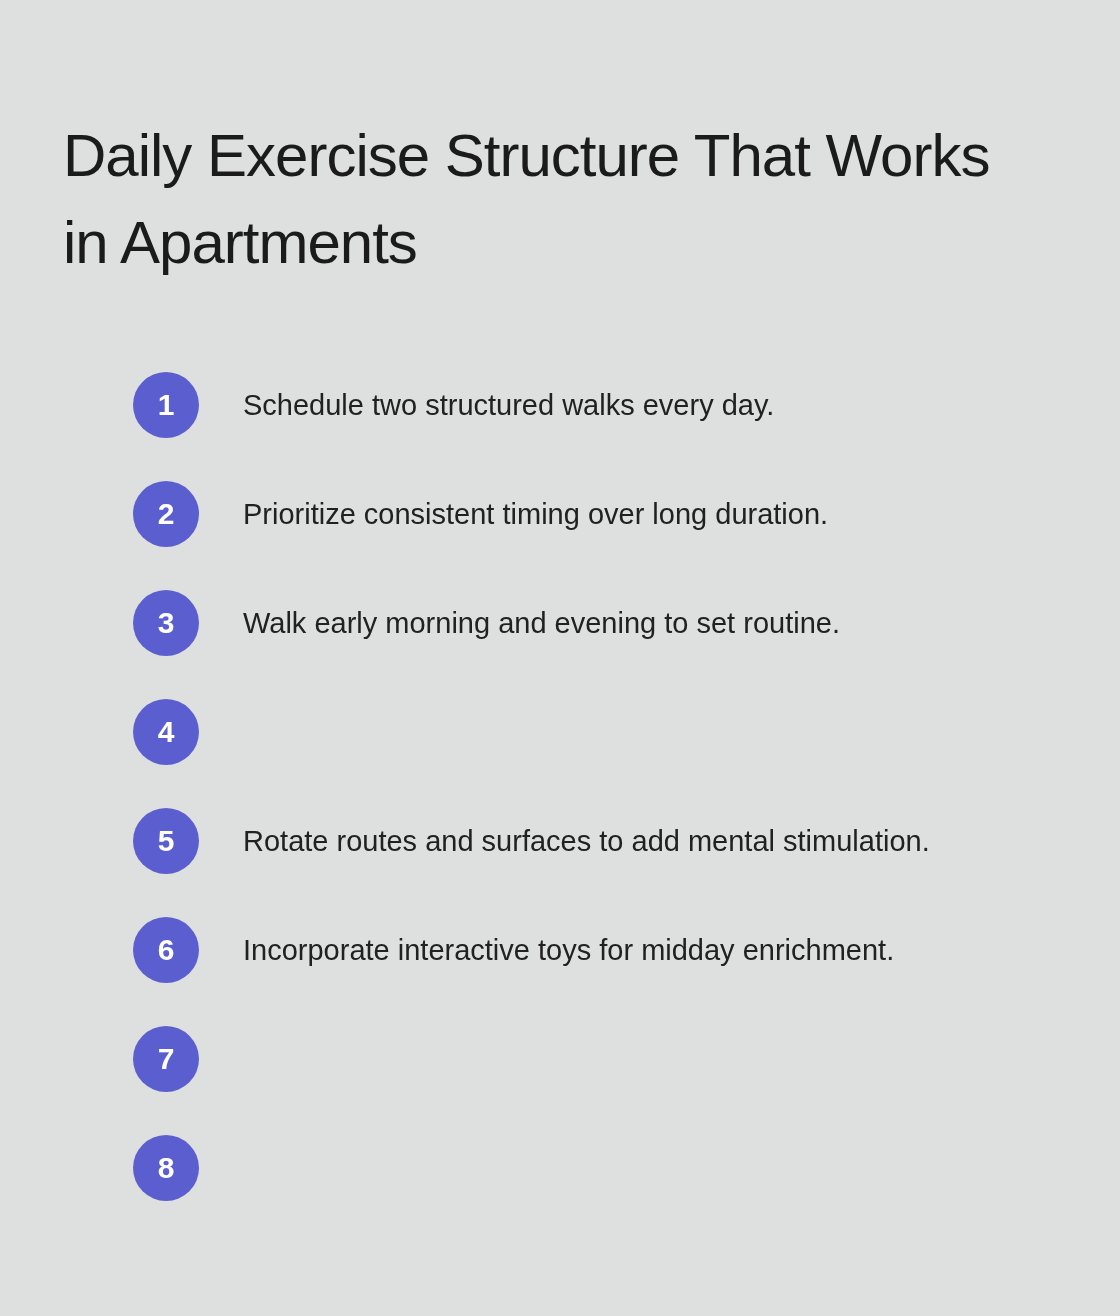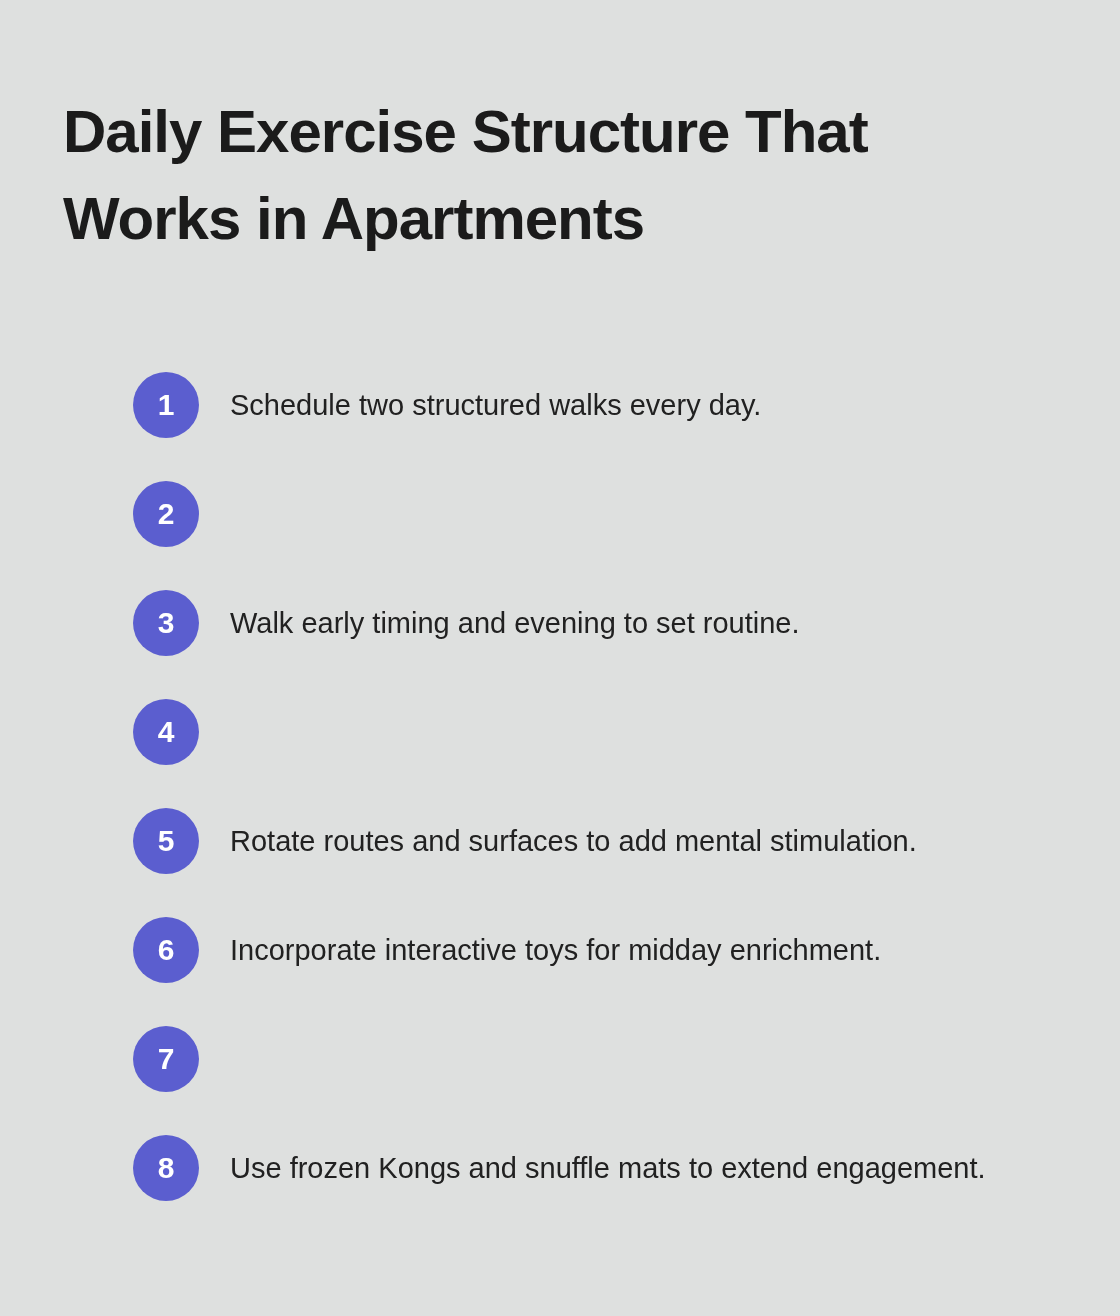--- a/index.html
+++ b/index.html
@@ -18,24 +18,24 @@
 
   .page {
     width: 1120px;
     height: 1316px;
     position: relative;
   }
 
   h1.page-title {
     position: absolute;
     left: 63px;
-    top: 88px;
+    top: 112px;
     max-width: 955px;
     font-size: 60px;
-    font-weight: 700;
+    font-weight: 400;
     line-height: 87px;
     letter-spacing: -1px;
     color: #1b1b1b;
   }
 
   .steps-list {
     position: absolute;
     left: 133px;
     top: 372px;
     width: 920px;
@@ -59,21 +59,21 @@
     color: #ffffff;
     font-size: 30px;
     font-weight: 700;
     display: flex;
     align-items: center;
     justify-content: center;
     user-select: none;
   }
 
   .step-text {
-    margin-left: 31px;
+    margin-left: 44px;
     font-size: 29px;
     line-height: 40px;
     color: #212121;
     max-width: 790px;
   }
 </style>
 </head>
 <body style="background: rgb(222, 224, 223);">
 
 <div class="page">
@@ -81,25 +81,26 @@
   <h1 class="page-title" style="color: rgb(27, 27, 27);">Daily Exercise Structure That Works in Apartments</h1>
 
   <div class="steps-list" id="steps-list">
   <div class="step-row">
     <div class="step-badge" style="background: rgb(91, 94, 207);">1</div>
     <div class="step-text" style="color: rgb(33, 33, 33);">Schedule two structured walks every day.</div>
   </div>
 
   <div class="step-row">
     <div class="step-badge" style="background: rgb(91, 94, 207);">2</div>
+    <div class="step-text" style="color: rgb(33, 33, 33);">Prioritize consistent timing over long duration.</div>
   </div>
 
   <div class="step-row">
     <div class="step-badge" style="background: rgb(91, 94, 207);">3</div>
-    <div class="step-text" style="color: rgb(33, 33, 33);">Walk early timing and evening to set routine.</div>
+    <div class="step-text" style="color: rgb(33, 33, 33);">Walk early morning and evening to set routine.</div>
   </div>
 
   <div class="step-row">
     <div class="step-badge" style="background: rgb(91, 94, 207);">4</div>
   </div>
 
   <div class="step-row">
     <div class="step-badge" style="background: rgb(91, 94, 207);">5</div>
     <div class="step-text" style="color: rgb(33, 33, 33);">Rotate routes and surfaces to add mental stimulation.</div>
   </div>
@@ -108,17 +109,16 @@
     <div class="step-badge" style="background: rgb(91, 94, 207);">6</div>
     <div class="step-text" style="color: rgb(33, 33, 33);">Incorporate interactive toys for midday enrichment.</div>
   </div>
 
   <div class="step-row">
     <div class="step-badge" style="background: rgb(91, 94, 207);">7</div>
   </div>
 
   <div class="step-row">
     <div class="step-badge" style="background: rgb(91, 94, 207);">8</div>
-    <div class="step-text" style="color: rgb(33, 33, 33);">Use frozen Kongs and snuffle mats to extend engagement.</div>
   </div>
 </div>
 
 </div>
 
 </body></html>

